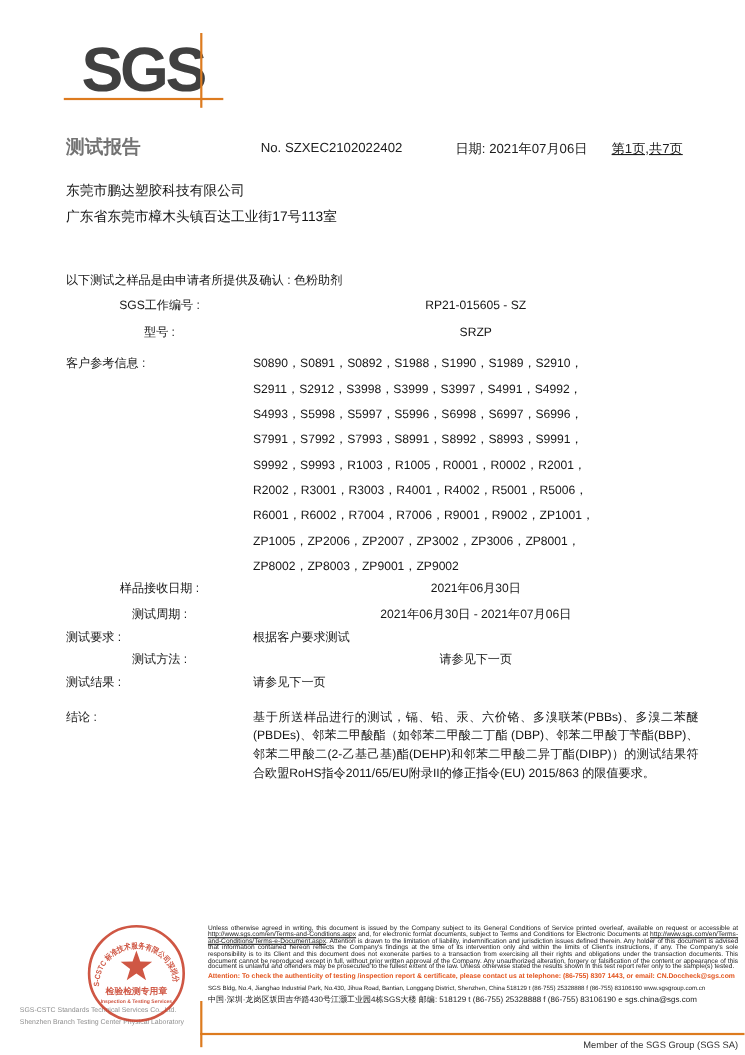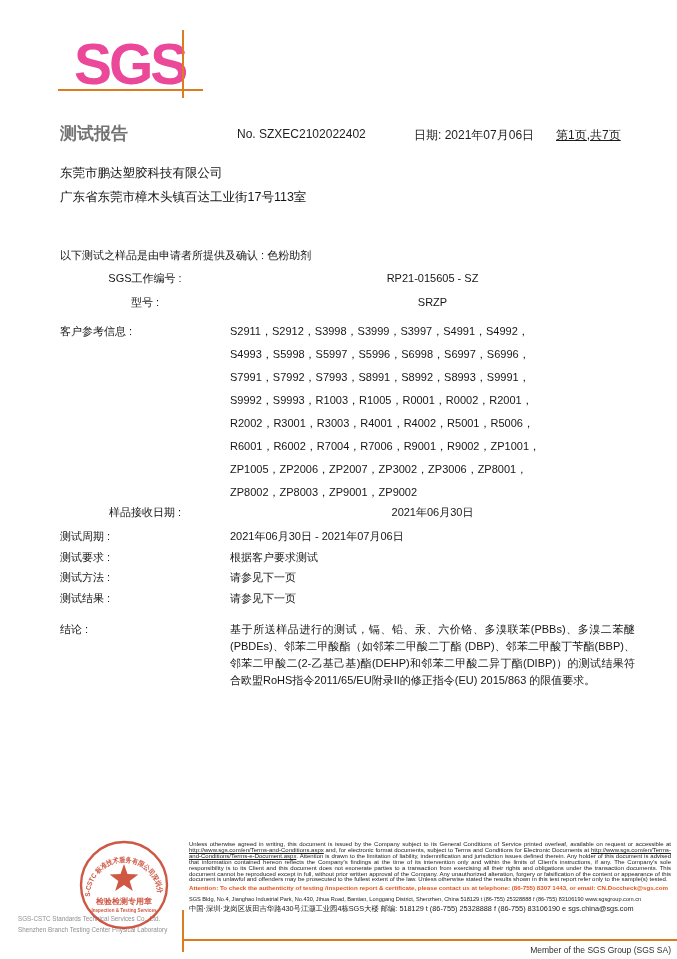--- a/index.html
+++ b/index.html
@@ -7,42 +7,42 @@
   body {
     position:relative; background:#ffffff; overflow:hidden;
     font-family:"Liberation Sans","DejaVu Sans",sans-serif;
     color:#1d1d1d;
   }
   .abs { position:absolute; }
 
   
   .logo-text {
     left:74px; top:36px; font-size:57px; font-weight:bold;
-    color:#ec4899; letter-spacing:-3px; line-height:1;
+    color:#404040; letter-spacing:-3px; line-height:1;
   }
   .logo-underline { left:58px; top:89px; width:145px; height:2px; background:#dd7b1f; }
   .logo-vline { left:182px; top:30px; width:2px; height:68px; background:#dd7b1f; }
 
   
   .page-title { left:60px; top:122px; font-size:17px; font-weight:bold; color:#737373; }
   .report-no  { left:237px; top:127px; font-size:12px; }
   .report-date{ left:414px; top:127px; font-size:12px; }
   .page-ind   { left:556px; top:127px; font-size:12px;text-decoration:underline; }
 
   
   .applicant { left:60px; top:161px; font-size:12.5px; line-height:24px; color:#161616; }
 
   
   .info { left:60px; top:249px; width:575px; font-size:11px; color:#161616; }
   .intro { line-height:13px; margin-bottom:10px; }
   .row { display:flex; align-items:flex-start; line-height:13px; }
   .row .lbl { width:170px; flex:none; }
   .row .val { flex:1; }
   .gap-lg { margin-bottom:11px;text-align:center; }
-  .gap-md { margin-bottom:8px; }
+  .gap-md { margin-bottom:8px;text-align:center; }
   .gap-sm { margin-bottom:7px; }
   .gap-rs { margin-bottom:16px; }
   .ref-line { line-height:23px; height:23px; }
   .conclusion { width:402px; line-height:17px; text-align:justify; }
 
   
   .stamp-company {
     left:18px; top:913px; font-size:6.3px; line-height:11px;
     color:#8f8f8f; z-index:1; white-space:nowrap;
   }
@@ -85,20 +85,21 @@
   </div>
 
   <div class="row gap-lg">
     <span class="lbl">型号 :</span>
     <span class="val">SRZP</span>
   </div>
 
   <div class="row">
     <span class="lbl" style="line-height:23px">客户参考信息 :</span>
     <span class="val">
+      <span class="ref-line" style="display:block">S0890，S0891，S0892，S1988，S1990，S1989，S2910，</span>
       <span class="ref-line" style="display:block">S2911，S2912，S3998，S3999，S3997，S4991，S4992，</span>
       <span class="ref-line" style="display:block">S4993，S5998，S5997，S5996，S6998，S6997，S6996，</span>
       <span class="ref-line" style="display:block">S7991，S7992，S7993，S8991，S8992，S8993，S9991，</span>
       <span class="ref-line" style="display:block">S9992，S9993，R1003，R1005，R0001，R0002，R2001，</span>
       <span class="ref-line" style="display:block">R2002，R3001，R3003，R4001，R4002，R5001，R5006，</span>
       <span class="ref-line" style="display:block">R6001，R6002，R7004，R7006，R9001，R9002，ZP1001，</span>
       <span class="ref-line" style="display:block">ZP1005，ZP2006，ZP2007，ZP3002，ZP3006，ZP8001，</span>
       <span class="ref-line" style="display:block">ZP8002，ZP8003，ZP9001，ZP9002</span>
     </span>
   </div>

